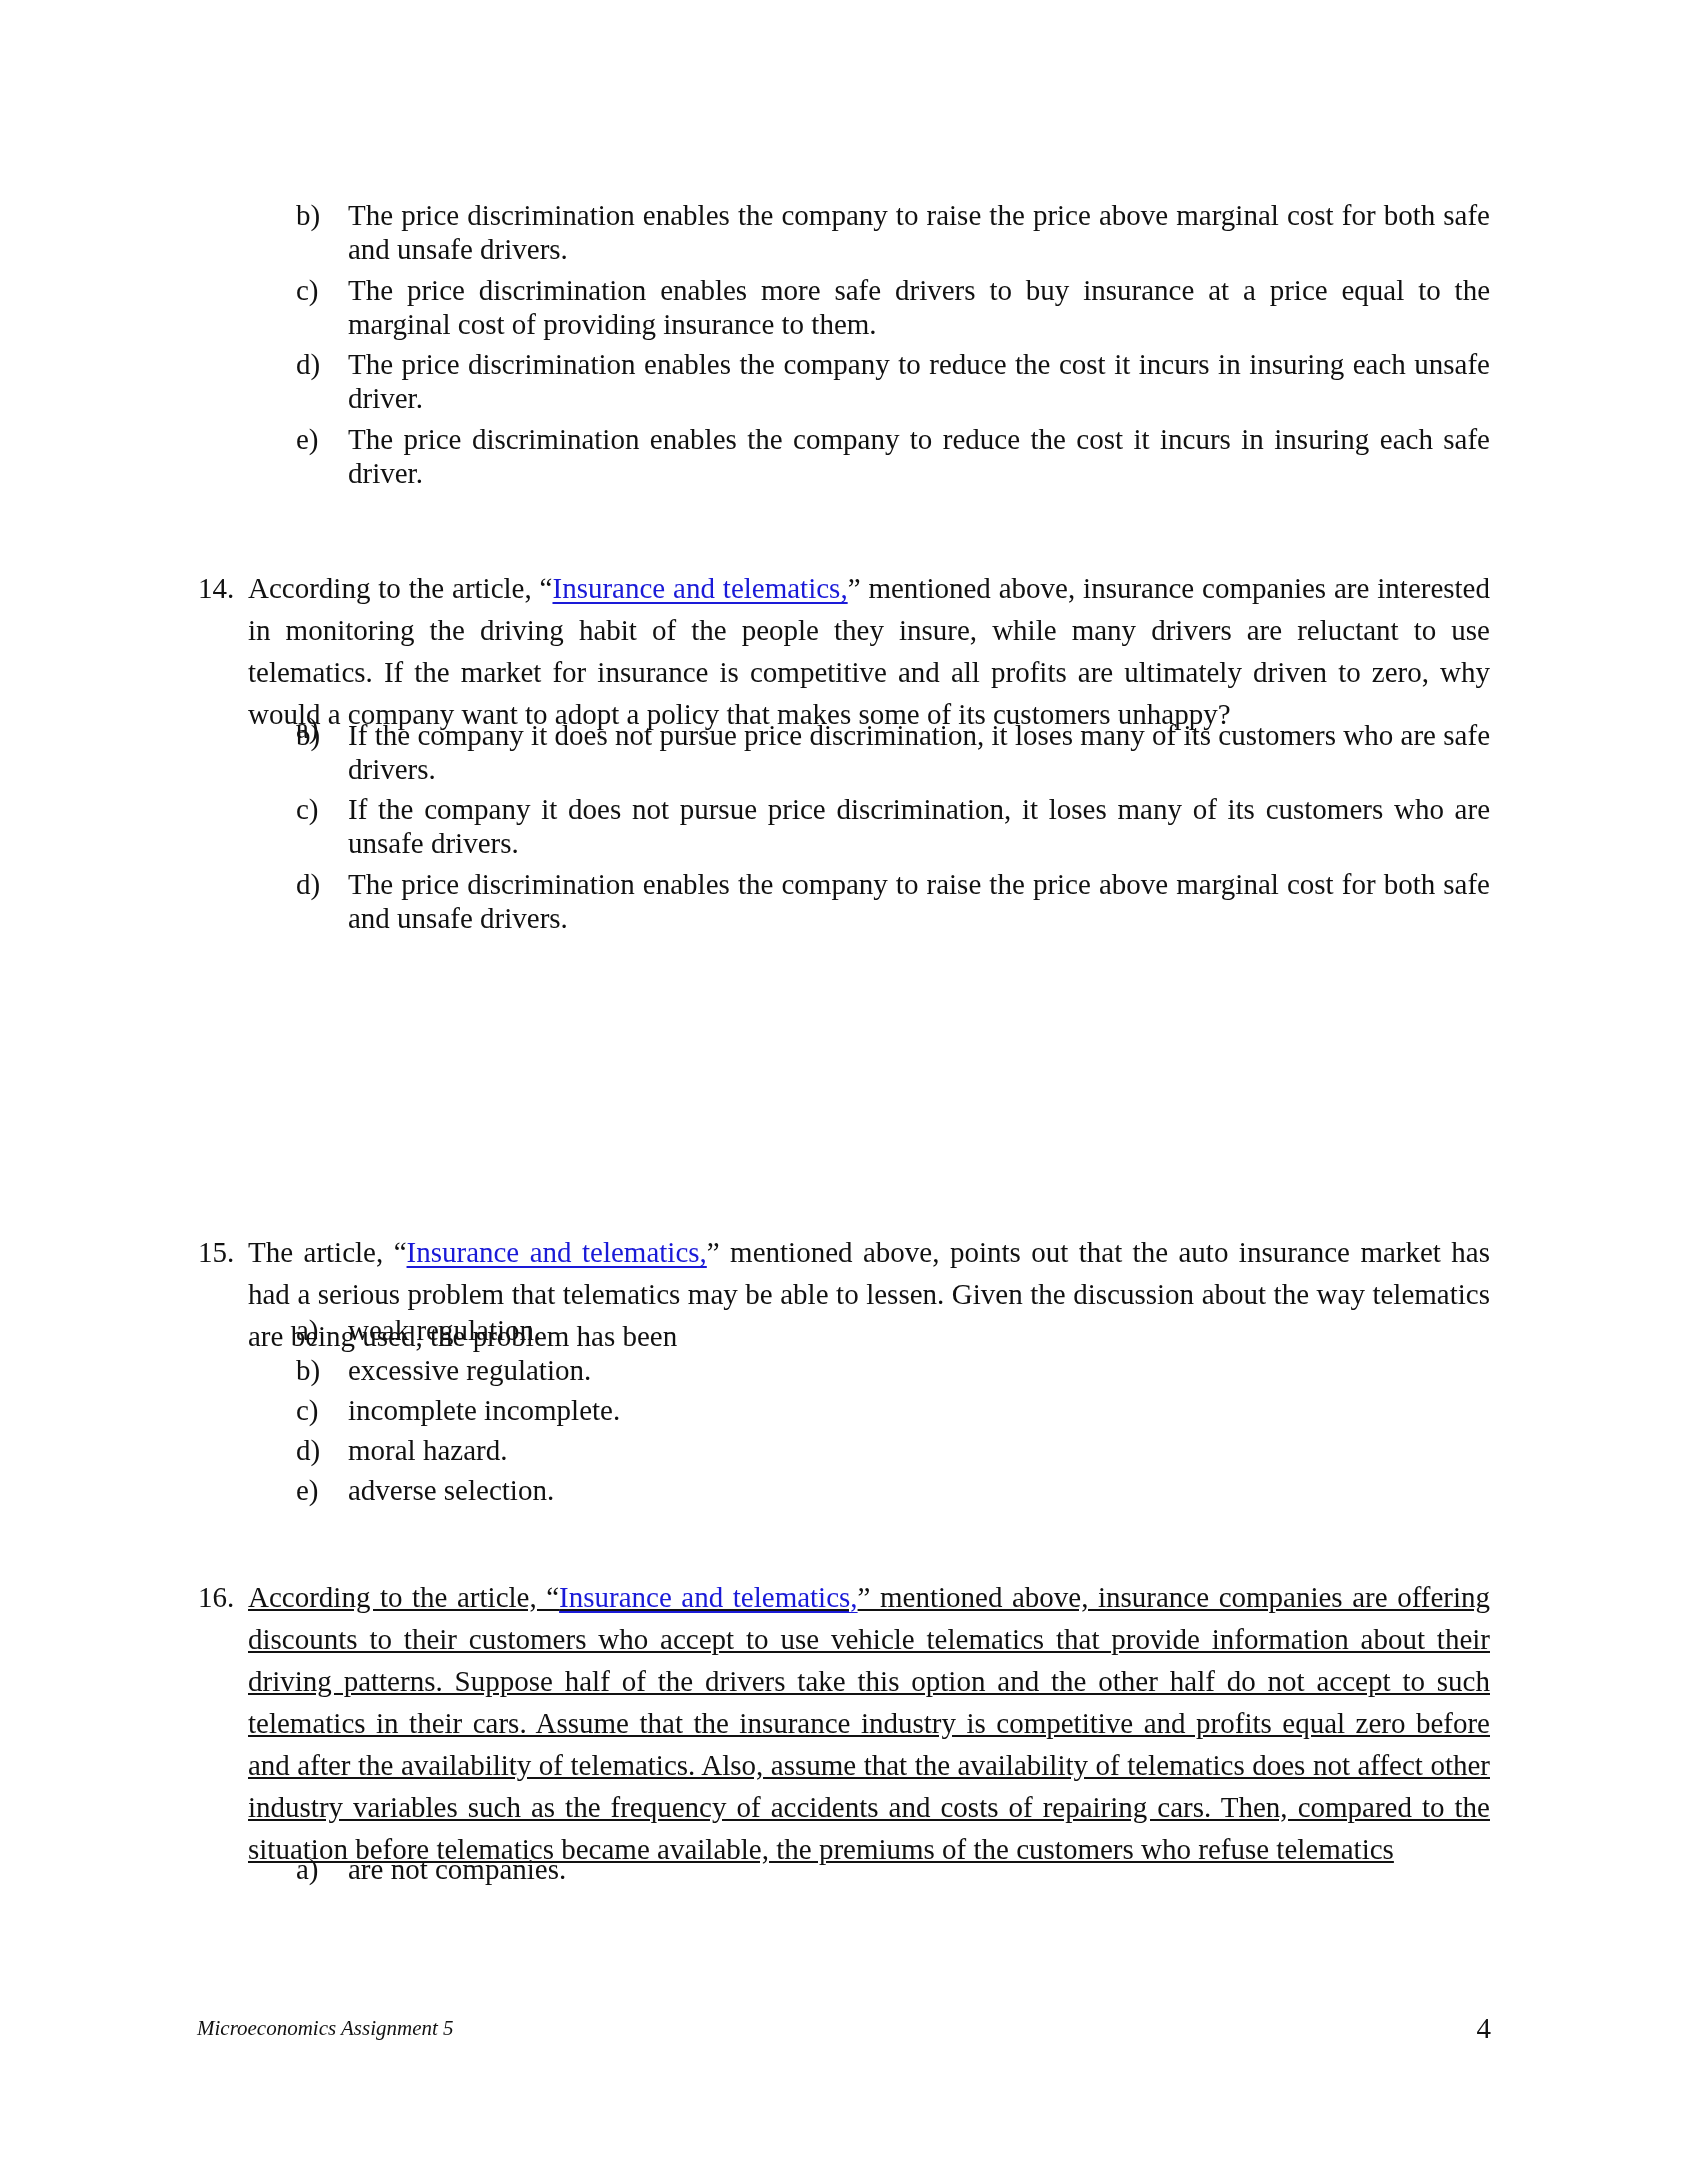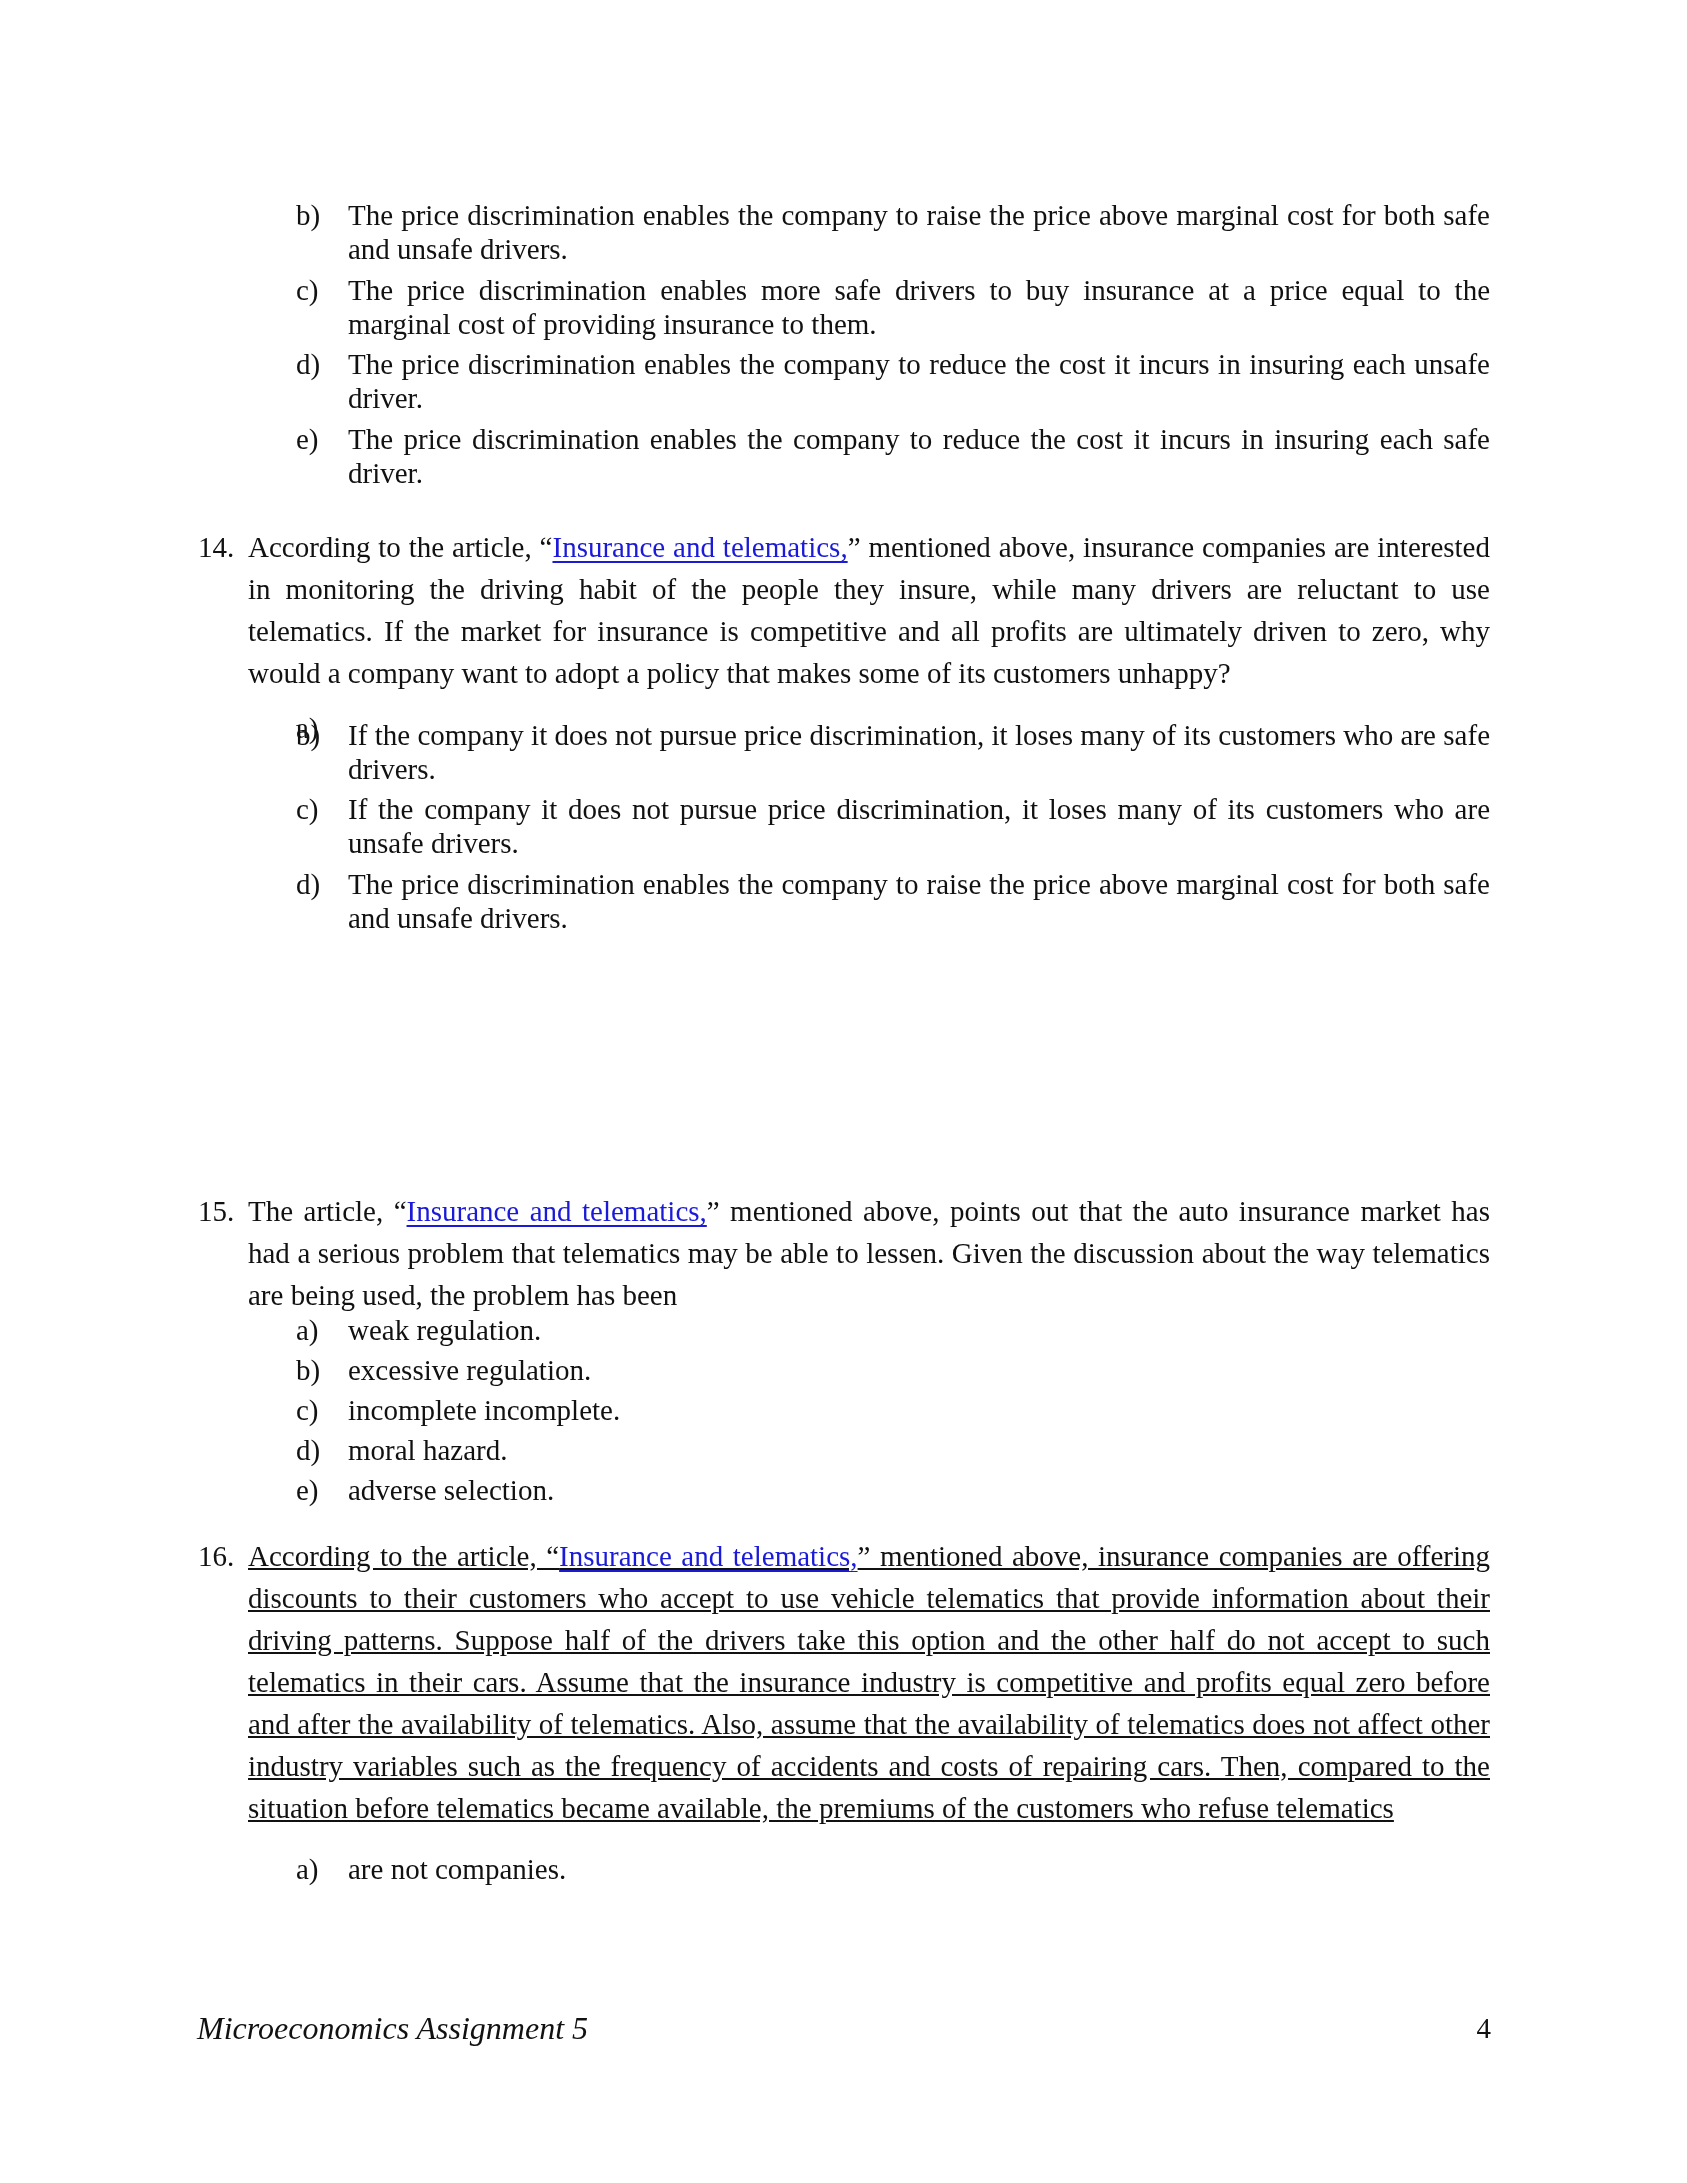--- a/index.html
+++ b/index.html
@@ -19,20 +19,21 @@
     position: absolute;
     left: 0;
     top: 0;
     width: 1687px;
     height: 2183px;
   }
   .block {
     position: absolute;
     left: 198px;
     width: 1292px;
+    margin-top: 41px;
   }
   
   .opt-list {
     position: absolute;
     left: 296px;
     width: 1194px;
     margin: 0;
     padding: 0;
     list-style: none;
   }
@@ -67,21 +68,21 @@
     color: #1a1ad8;
     text-decoration: underline;
     text-decoration-thickness: 2px;
     text-underline-offset: 4px;
     cursor: pointer;
   }
   .footer-title {
     position: absolute;
     left: 197px;
     top: 2011px;
-    font-size: 32px;
+    font-size: 21px;
     font-style: italic;
     line-height: 34px;
   }
   .footer-page {
     position: absolute;
     right: 196px;
     top: 2011px;
     font-size: 29px;
     line-height: 34px;
   }

